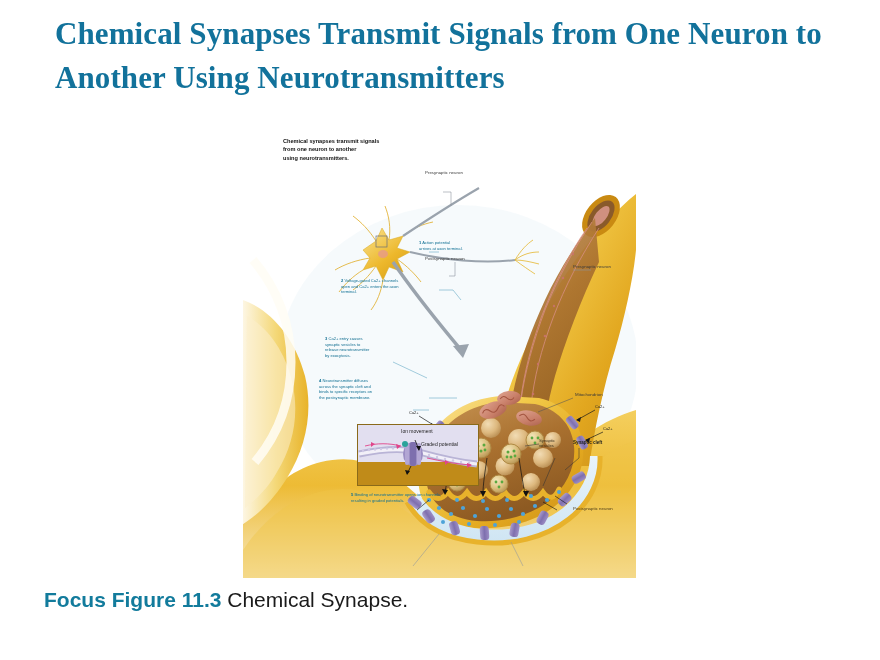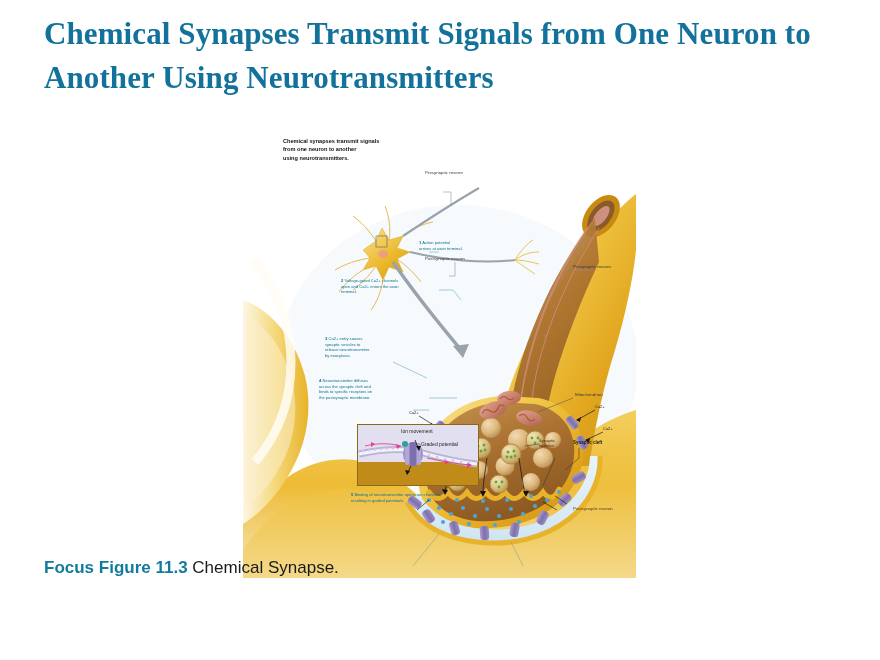--- a/index.html
+++ b/index.html
@@ -9,40 +9,40 @@
     font-family:"Liberation Sans", sans-serif;
     overflow:hidden;
     position:relative;
   }
   #slide{
     position:absolute;inset:0;
     background:#ffffff;
   }
   #slide-title{
     position:absolute;
-    left:44px;top:12px;width:790px;
+    left:55px;top:12px;width:790px;
     font-family:"Liberation Serif", serif;
     font-weight:bold;
     font-size:31px;
     line-height:1.42;
     color:#12729b;
     letter-spacing:0.1px;
   }
   #figure-area{
     position:absolute;
     left:243px;top:110px;
     width:393px;height:468px;
     overflow:hidden;
     background:#ffffff;
   }
   #figure-svg{display:block;width:393px;height:468px;}
   #caption{
     position:absolute;
-    left:44px;top:558px;
-    font-size:17px;
+    left:44px;top:588px;
+    font-size:21px;
     color:#1a1a1a;
     font-family:"Liberation Sans", sans-serif;
     white-space:nowrap;
   }
   #caption .focus-label{
     color:#127b9c;font-weight:bold;
   }
   #caption .caption-text{color:#1a1a1a;}
 
   

